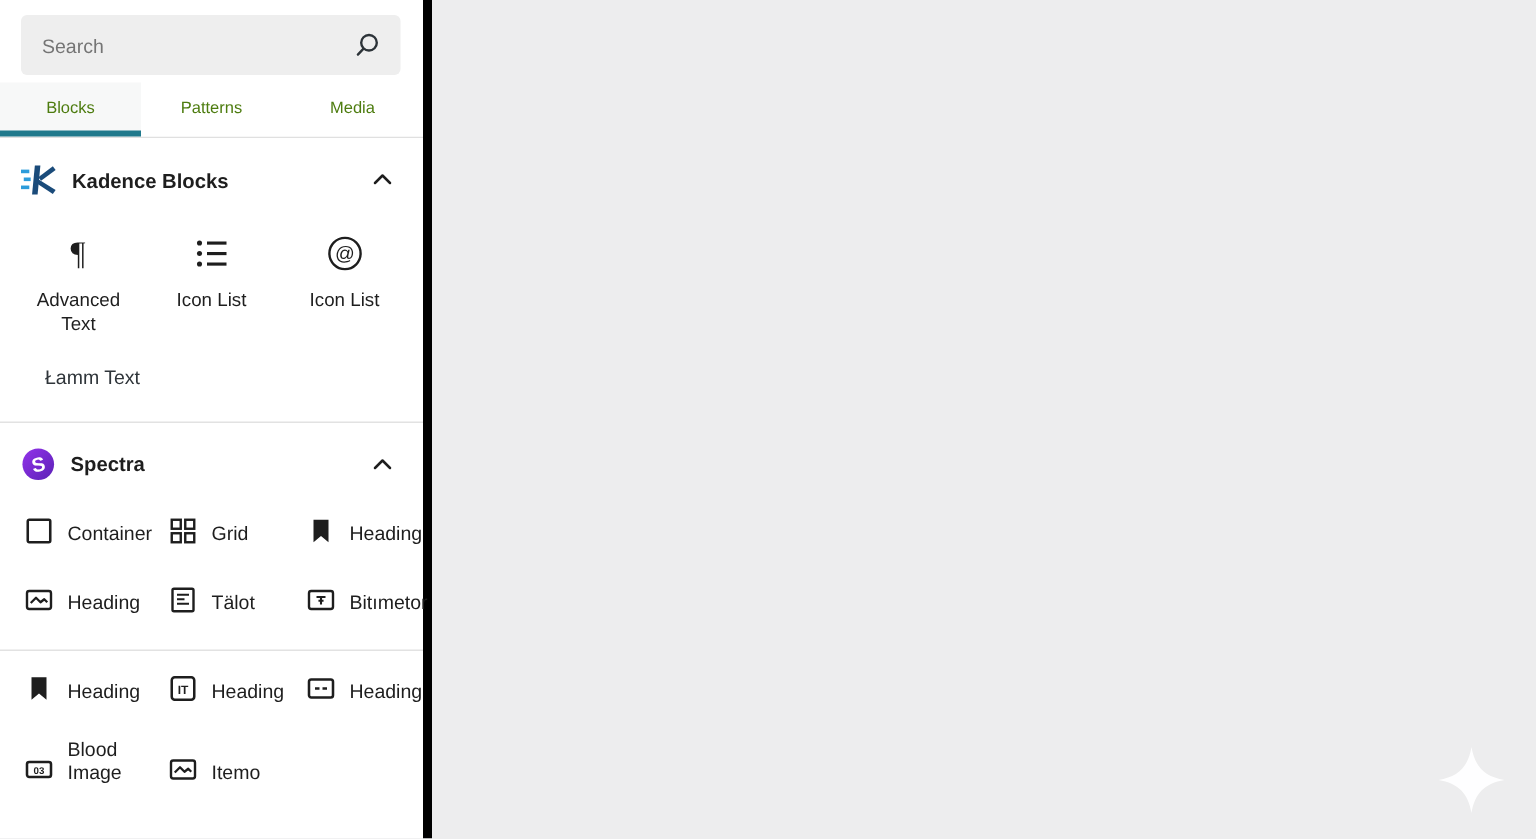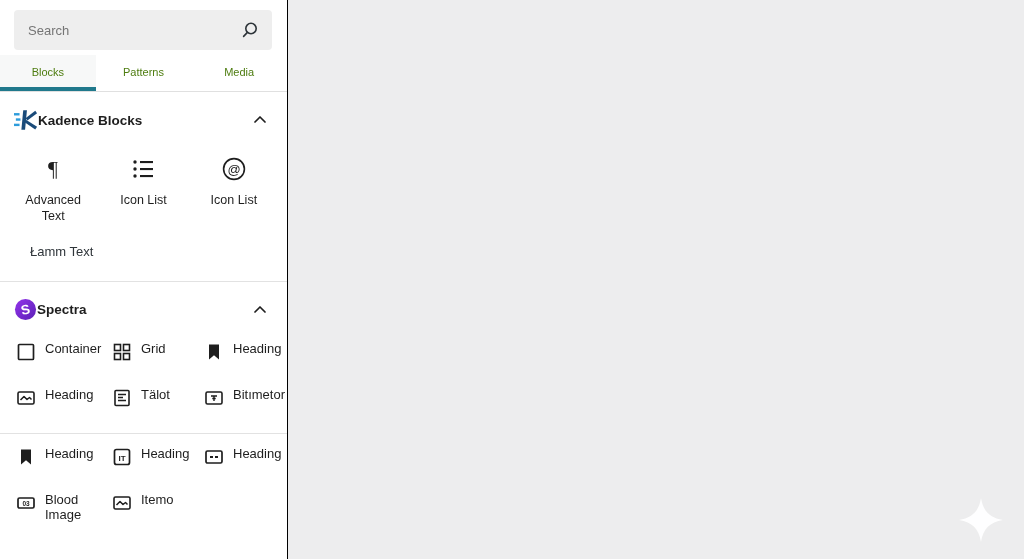--- a/index.html
+++ b/index.html
@@ -5,21 +5,21 @@
   * { margin:0; padding:0; box-sizing:border-box; }
   html,body { width:1024px; height:559px; overflow:hidden; }
   body {
     font-family:"Liberation Sans", sans-serif;
     background:#ededee;
     color:#1e1e1e;
     position:relative;
   }
   .sidebar {
     position:absolute; left:0; top:0; width:288px; height:559px;
-    background:#ffffff; border-right:1px solid #000000;
+    background:#ffffff; border-right:6px solid #000000;
     display:flex; flex-direction:column;
   }
   
   .search-row { padding:10px 15px 5px 14px; background:#fff; }
   .search-box {
     position:relative; background:#eeeeee; border-radius:4px; height:40px;
     display:flex; align-items:center;
   }
   .search-input {
     border:none; outline:none; background:transparent; width:100%;
@@ -33,38 +33,38 @@
   .tab {
     flex:1; display:flex; align-items:center; justify-content:center;
     font-size:11px; color:#4d7c0f; cursor:pointer; background:#fff;
     border-bottom:4px solid transparent; padding-top:2px;
   }
   .tab.active { background:#f7f8f8; border-bottom-color:#20798c; font-weight:500; }
   
   .section { border-bottom:1px solid #e2e2e2; padding-bottom:12px; }
   .section:last-child { border-bottom:none; }
   .section-header {
-    display:flex; align-items:center; 
+    display:flex; align-items:center; gap:10px;
     padding:16px 16px 8px 14px; cursor:pointer;
   }
   .section-title { font-size:13.5px; font-weight:600; flex:1; }
   .chevron-up { width:18px; height:18px; margin-right:2px; }
   
   .vgrid { display:grid; grid-template-columns:repeat(3,1fr); padding:6px 8px 0 8px; }
   .vitem {
     display:flex; flex-direction:column; align-items:center; cursor:pointer;
     padding:10px 4px 8px 4px; text-align:center;
   }
   .vitem .blk-icon { width:26px; height:26px; margin-bottom:11px; }
   .vitem .blk-label { font-size:12.5px; line-height:1.25; max-width:70px; }
   .footer-label { font-size:13px; color:#2f353a; margin:12px 0 10px 30px; }
   
   .hgrid { display:grid; grid-template-columns:96px 92px 1fr; padding:2px 6px 0 14px; row-gap:2px; }
   .hitem {
-    display:flex; align-items:flex-start; gap:9px; cursor:pointer;
+    display:flex; align-items:flex-end; gap:9px; cursor:pointer;
     padding:11px 2px; font-size:13px; min-height:44px;
   }
   .hitem .blk-icon { width:20px; height:20px; flex:0 0 auto; }
   .hitem .blk-label { line-height:1.15; }
   
   .canvas { position:absolute; left:289px; top:0; right:0; bottom:0; background:#ededee; }
   .sparkle { position:absolute; right:21px; bottom:17px; width:44px; height:44px; cursor:pointer; }
   svg { display:block; }
 </style>
 </head>

